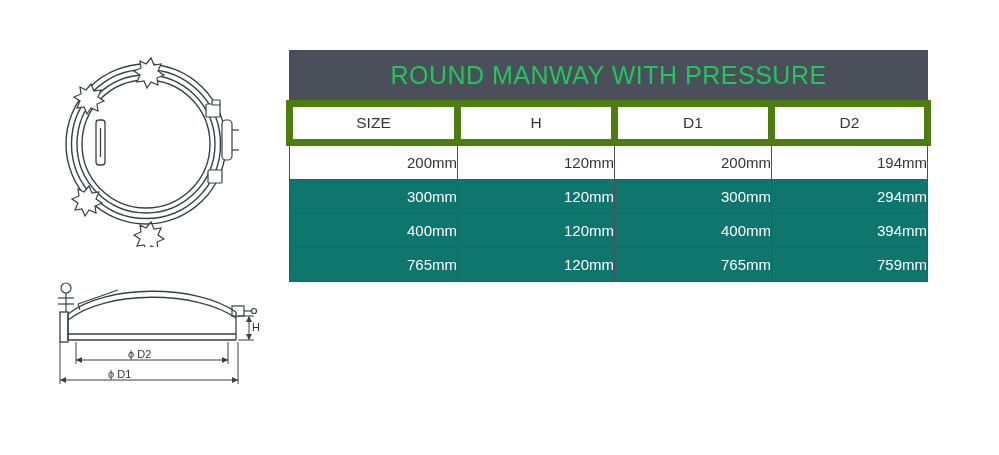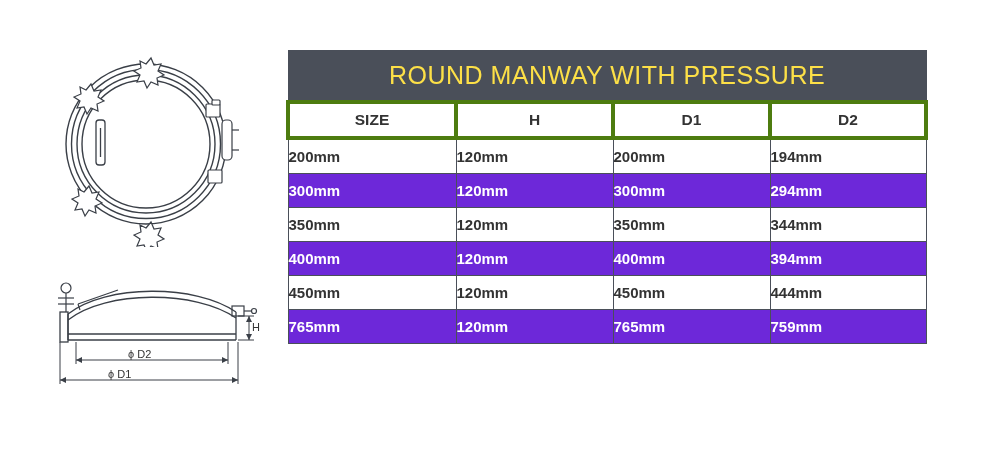--- a/index.html
+++ b/index.html
@@ -55,54 +55,53 @@
     table-layout: fixed;
     width: 638px;
   }
   table.spec col.c1 { width: 168px; }
   table.spec col.c2 { width: 157px; }
   table.spec col.c3 { width: 157px; }
   table.spec col.c4 { width: 156px; }
 
   .title-cell {
     background: #4a4f59;
-    color: #fde047;
+    color: #22c55e;
     font-size: 25px;
     font-weight: normal;
     letter-spacing: 0.5px;
     text-align: center;
     height: 49px;
     padding: 0;
     border: 1px solid #4a4f59;
   }
   .head-cell {
     background: #ffffff;
     color: #333333;
     font-size: 15.5px;
-    font-weight: bold;
+    font-weight: normal;
     text-align: center;
     height: 32px;
     padding: 0;
-    border: 4px solid #4d7c0f;
+    border: 7px solid #4d7c0f;
     margin-left: 15px;
   }
   td.cell {
     font-size: 15px;
-    text-align: left;
+    text-align: right;
     height: 33px;
     padding: 0;
     border: 1px solid #4a4f59;
-    font-weight: bold;
   }
   tr.light td.cell {
     background: #ffffff;
     color: #333333;
   }
   tr.dark td.cell {
-    background: #6d28d9;
+    background: #0f766e;
     color: #ffffff;
   }
 
   .dim-label {
     font-size: 11px;
     fill: #333333;
     font-family: "Liberation Sans", sans-serif;
   }
 </style>
 </head>
@@ -241,37 +240,25 @@
           <td class="cell">120mm</td>
           <td class="cell">200mm</td>
           <td class="cell">194mm</td>
         </tr>
         <tr class="dark">
           <td class="cell">300mm</td>
           <td class="cell">120mm</td>
           <td class="cell">300mm</td>
           <td class="cell">294mm</td>
         </tr>
-        <tr class="light">
-          <td class="cell">350mm</td>
-          <td class="cell">120mm</td>
-          <td class="cell">350mm</td>
-          <td class="cell">344mm</td>
-        </tr>
         <tr class="dark">
           <td class="cell">400mm</td>
           <td class="cell">120mm</td>
           <td class="cell">400mm</td>
           <td class="cell">394mm</td>
-        </tr>
-        <tr class="light">
-          <td class="cell">450mm</td>
-          <td class="cell">120mm</td>
-          <td class="cell">450mm</td>
-          <td class="cell">444mm</td>
         </tr>
         <tr class="dark">
           <td class="cell">765mm</td>
           <td class="cell">120mm</td>
           <td class="cell">765mm</td>
           <td class="cell">759mm</td>
         </tr>
       </tbody>
     </table>
   </div>

